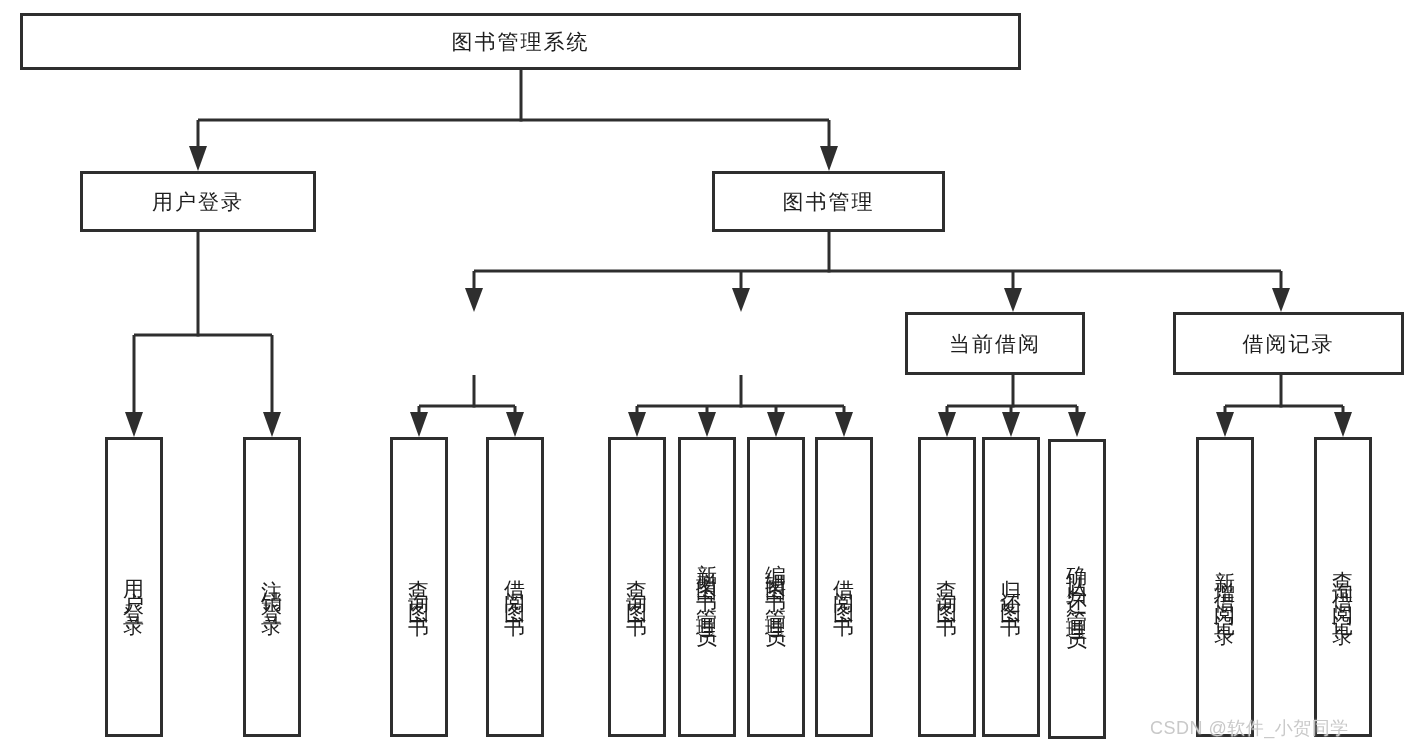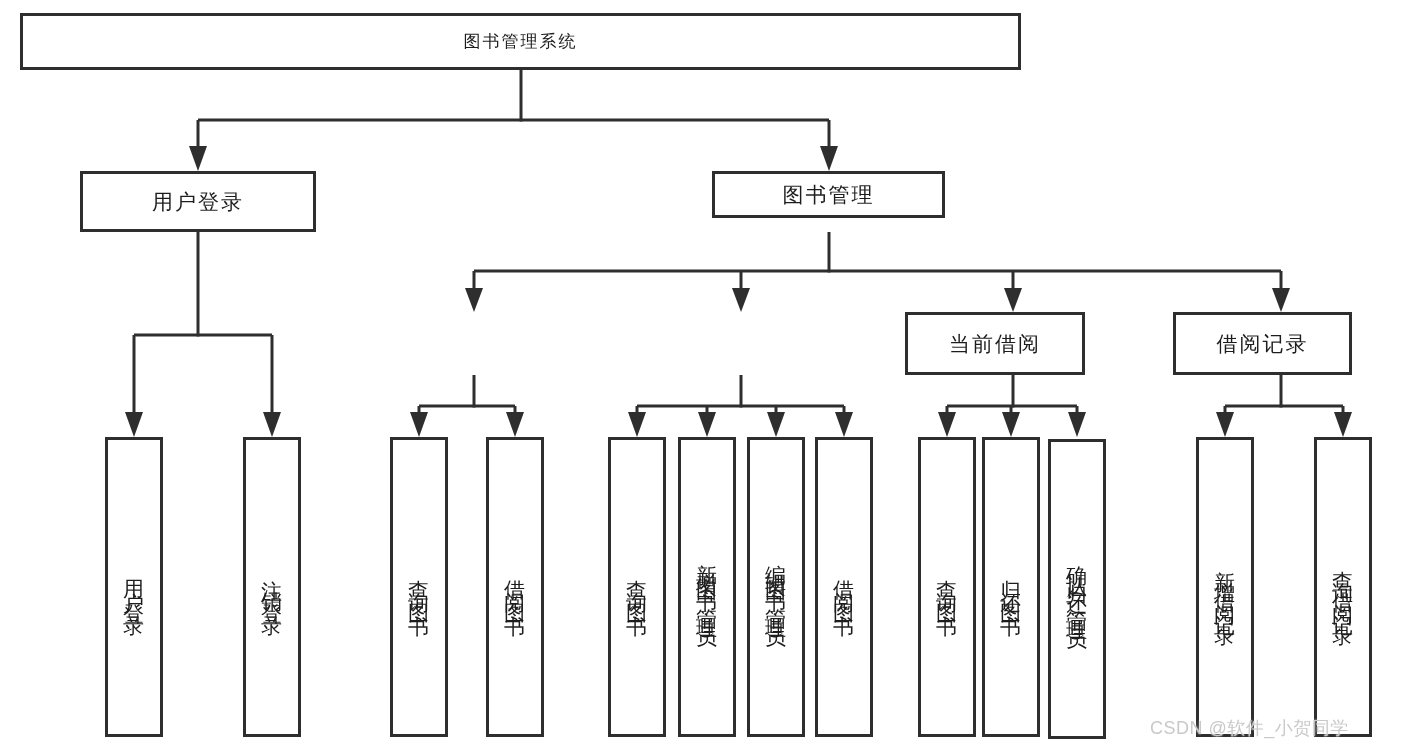--- a/index.html
+++ b/index.html
@@ -25,21 +25,21 @@
     display: flex;
     align-items: center;
     justify-content: center;
     text-align: center;
   }
   .node.h {
     font-size: 21px;
     letter-spacing: 2px;
     white-space: nowrap;
   }
-  .node.root { font-size: 17px; }
+  .node.root { font-size: 21px; }
   .node.v {
     writing-mode: vertical-rl;
     text-orientation: mixed;
     font-size: 21px;
     line-height: 1;
   }
   .v.sp-wide  { letter-spacing: 12px; }
   .v.sp-med   { letter-spacing: 11px; }
   .v.sp-tight { letter-spacing: 9px; }
   .watermark {
@@ -124,24 +124,24 @@
       <path d="M1225,406 V414"></path>
       <path d="M1343,406 V414"></path>
       <polygon points="1216,412 1234,412 1225,437" fill="#2e2e2e" stroke="none"></polygon>
       <polygon points="1334,412 1352,412 1343,437" fill="#2e2e2e" stroke="none"></polygon>
     </g>
   </svg>
 
   <div class="node h root" style="left:20px;top:13px;width:1001px;height:57px">图书管理系统</div>
 
   <div class="node h" style="left:80px;top:171px;width:236px;height:61px">用户登录</div>
-  <div class="node h" style="left:712px;top:171px;width:233px;height:47px">图书管理</div>
+  <div class="node h" style="left:712px;top:171px;width:233px;height:61px">图书管理</div>
 
   <div class="node h" style="left:905px;top:312px;width:180px;height:63px">当前借阅</div>
-  <div class="node h" style="left:1173px;top:312px;width:179px;height:63px">借阅记录</div>
+  <div class="node h" style="left:1173px;top:312px;width:231px;height:63px">借阅记录</div>
 
   <div class="node v sp-wide" style="left:105px;top:437px;width:58px;height:300px">用户登录</div>
   <div class="node v sp-wide" style="left:243px;top:437px;width:58px;height:300px">注销登录</div>
 
   <div class="node v sp-wide" style="left:390px;top:437px;width:58px;height:300px">查询图书</div>
   <div class="node v sp-wide" style="left:486px;top:437px;width:58px;height:300px">借阅图书</div>
 
   <div class="node v sp-wide" style="left:608px;top:437px;width:58px;height:300px">查询图书</div>
   <div class="node v sp-tight" style="left:678px;top:437px;width:58px;height:300px">新增图书（管理员）</div>
   <div class="node v sp-tight" style="left:747px;top:437px;width:58px;height:300px">编辑图书（管理员）</div>

